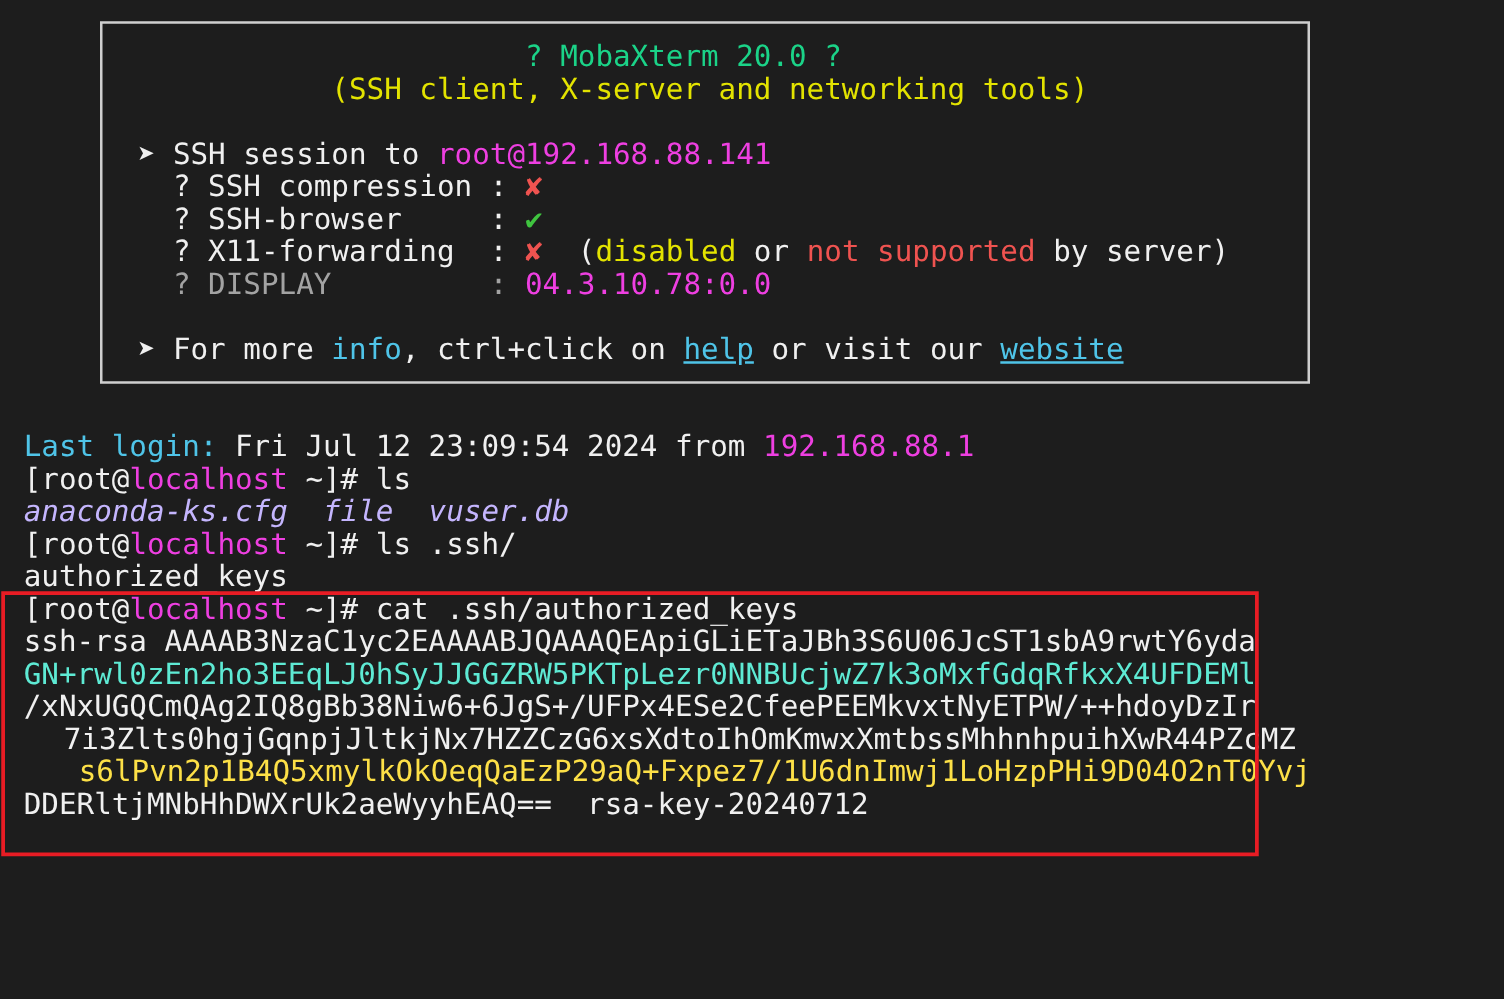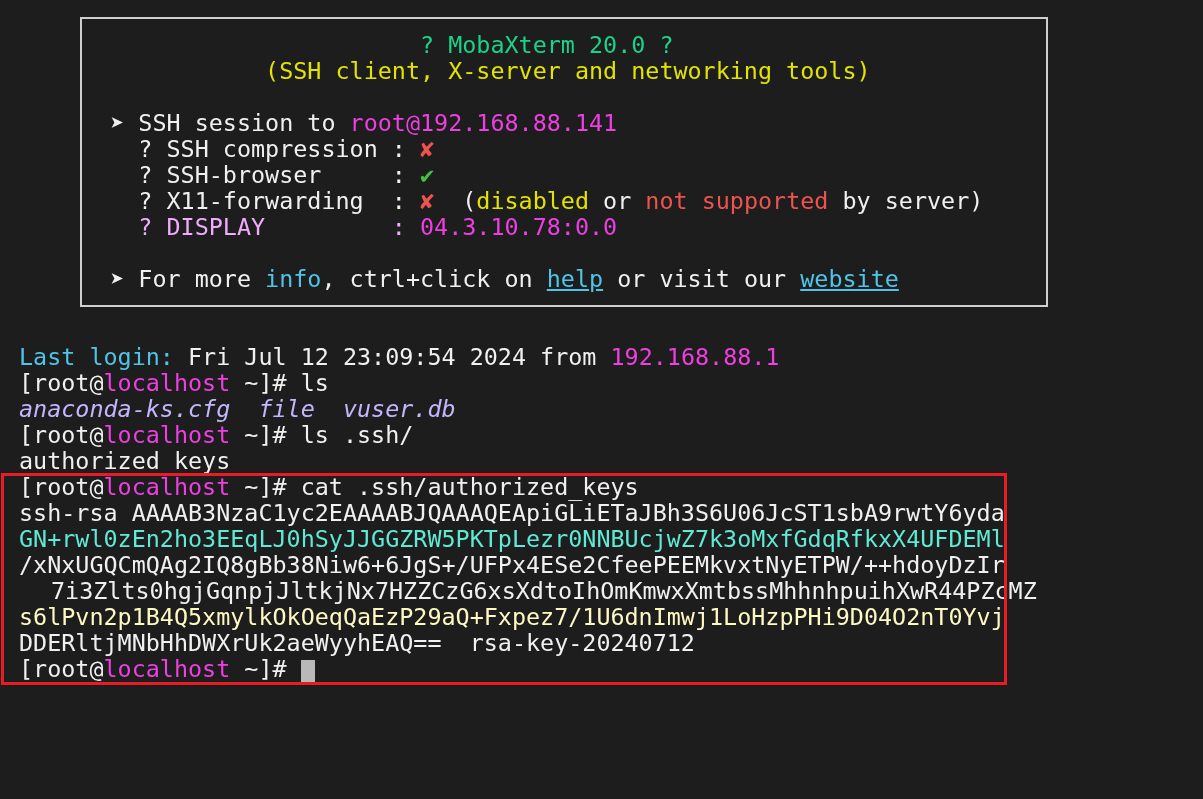--- a/index.html
+++ b/index.html
@@ -39,34 +39,33 @@
 <div class="screen">
   <div class="banner-box" style="border-color: rgb(207, 207, 207);">
     <div id="banner-lines">
         <div class="tline"><span style="color: rgb(27, 211, 136);">                        ? MobaXterm 20.0 ?</span></div>
         <div class="tline"><span style="color: rgb(227, 227, 0);">             (SSH client, X-server and networking tools)</span></div>
         <div class="tline"></div>
         <div class="tline"><span style="color: rgb(240, 240, 240);">  ➤ SSH session to </span><span style="color: rgb(238, 63, 225);">root@192.168.88.141</span></div>
         <div class="tline"><span style="color: rgb(240, 240, 240);">    ? SSH compression : </span><span style="color: rgb(239, 83, 80);">✘</span></div>
         <div class="tline"><span style="color: rgb(240, 240, 240);">    ? SSH-browser     : </span><span style="color: rgb(63, 196, 63);">✔</span></div>
         <div class="tline"><span style="color: rgb(240, 240, 240);">    ? X11-forwarding  : </span><span style="color: rgb(239, 83, 80);">✘</span><span style="color: rgb(240, 240, 240);">  (</span><span style="color: rgb(227, 227, 0);">disabled</span><span style="color: rgb(240, 240, 240);"> or </span><span style="color: rgb(239, 83, 80);">not supported</span><span style="color: rgb(240, 240, 240);"> by server)</span></div>
-        <div class="tline"><span style="color: #f0abfc;">    ? DISPLAY         : </span><span style="color: rgb(238, 63, 225);">04.3.10.78:0.0</span></div>
+        <div class="tline"><span style="color: #a3a3a3;">    ? DISPLAY         : </span><span style="color: rgb(238, 63, 225);">04.3.10.78:0.0</span></div>
         <div class="tline"></div>
         <div class="tline"><span style="color: rgb(240, 240, 240);">  ➤ For more </span><span style="color: rgb(79, 196, 232);">info</span><span style="color: rgb(240, 240, 240);">, ctrl+click on </span><span style="color: rgb(79, 196, 232); text-decoration: underline;">help</span><span style="color: rgb(240, 240, 240);"> or visit our </span><span style="color: rgb(79, 196, 232); text-decoration: underline;">website</span></div>
       </div>
   </div>
   <div class="terminal" id="terminal-lines">
       <div class="tline"><span style="color: rgb(79, 196, 232);">Last login:</span><span style="color: rgb(240, 240, 240);"> Fri Jul 12 23:09:54 2024 from </span><span style="color: rgb(238, 63, 225);">192.168.88.1</span></div>
       <div class="tline"><span style="color: rgb(240, 240, 240);">[root@</span><span style="color: rgb(238, 63, 225);">localhost</span><span style="color: rgb(240, 240, 240);"> ~]# ls</span></div>
       <div class="tline"><span style="color: #c4b5fd; font-style: italic;">anaconda-ks.cfg  file  vuser.db</span></div>
       <div class="tline"><span style="color: rgb(240, 240, 240);">[root@</span><span style="color: rgb(238, 63, 225);">localhost</span><span style="color: rgb(240, 240, 240);"> ~]# ls .ssh/</span></div>
       <div class="tline"><span style="color: rgb(240, 240, 240);">authorized_keys</span></div>
       <div class="tline"><span style="color: rgb(240, 240, 240);">[root@</span><span style="color: rgb(238, 63, 225);">localhost</span><span style="color: rgb(240, 240, 240);"> ~]# cat .ssh/authorized_keys</span></div>
       <div class="tline"><span style="color: rgb(240, 240, 240);">ssh-rsa AAAAB3NzaC1yc2EAAAABJQAAAQEApiGLiETaJBh3S6U06JcST1sbA9rwtY6yda</span></div>
       <div class="tline"><span style="color: #5eead4;">GN+rwl0zEn2ho3EEqLJ0hSyJJGGZRW5PKTpLezr0NNBUcjwZ7k3oMxfGdqRfkxX4UFDEMl</span></div>
       <div class="tline"><span style="color: rgb(240, 240, 240);">/xNxUGQCmQAg2IQ8gBb38Niw6+6JgS+/UFPx4ESe2CfeePEEMkvxtNyETPW/++hdoyDzIr</span></div>
       <div class="tline"><span style="color: rgb(240, 240, 240); padding-left: 32px;">7i3Zlts0hgjGqnpjJltkjNx7HZZCzG6xsXdtoIhOmKmwxXmtbssMhhnhpuihXwR44PZcMZ</span></div>
-      <div class="tline"><span style="color: #fef9c3;">s6lPvn2p1B4Q5xmylkOkOeqQaEzP29aQ+Fxpez7/1U6dnImwj1LoHzpPHi9D04O2nT0Yvj</span></div>
+      <div class="tline"><span style="color: #fde047; margin-left: 44px;">s6lPvn2p1B4Q5xmylkOkOeqQaEzP29aQ+Fxpez7/1U6dnImwj1LoHzpPHi9D04O2nT0Yvj</span></div>
       <div class="tline"><span style="color: rgb(240, 240, 240);">DDERltjMNbHhDWXrUk2aeWyyhEAQ==  rsa-key-20240712</span></div>
-      <div class="tline"><span style="color: rgb(240, 240, 240);">[root@</span><span style="color: rgb(238, 63, 225);">localhost</span><span style="color: rgb(240, 240, 240);"> ~]# </span><span class="cursor" style="background: rgb(185, 185, 185);"> </span></div>
     </div>
   <div class="annotation" style="border-color: rgb(232, 28, 36);"></div>
 </div>
 
 </body></html>

